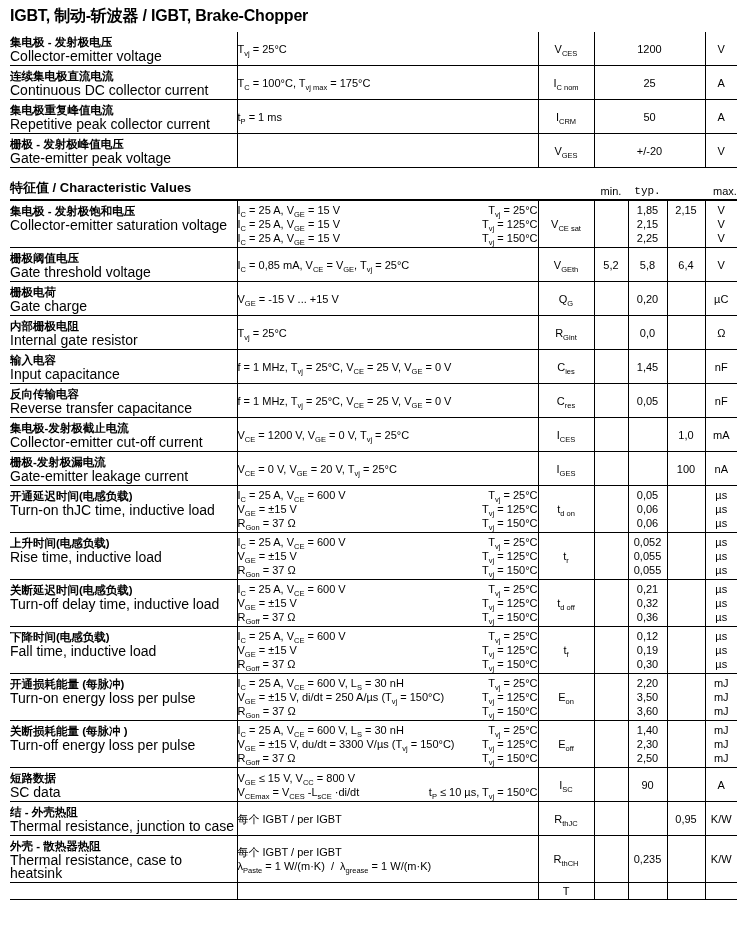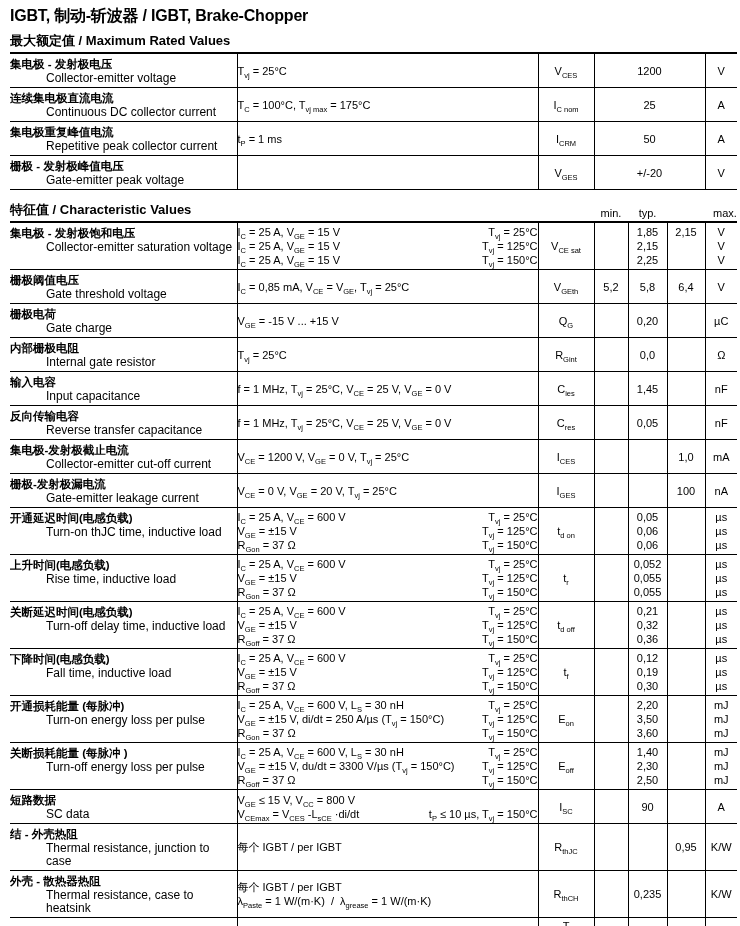--- a/index.html
+++ b/index.html
@@ -15,47 +15,44 @@
     width:727px; font-size:13px; font-weight:bold;
     border-bottom:2.5px solid #000; padding-bottom:2px;
     position:relative;
   }
   .char-head { margin-top:11px; }
   .col-lab {
     position:absolute; bottom:2px; font-size:11px; font-weight:normal;
     text-align:center; display:inline-block;
   }
   .col-lab.min { left:584px; width:34px; }
-  .col-lab.typ { left:618px; width:39px; }
+  .col-lab.typ { left:618px; width:39px;font-family:Liberation Mono, monospace; }
   .col-lab.max { left:696px; width:38px; }
   table.tbl { border-collapse:collapse; width:727px; table-layout:fixed; }
   table.tbl td {
     border-bottom:1px solid #000; vertical-align:middle;
     font-size:11px; padding:2px 0; overflow:hidden;
   }
   table.tbl td.p { vertical-align:top; padding:3px 2px 2px 0; }
   table.tbl td.bl { border-left:1px solid #000; }
   .zh { font-size:11.5px; font-weight:bold; line-height:15px; }
-  .en { font-size:12px; line-height:13px;margin-left:36px; }
+  .en { font-size:14px; line-height:13px; }
   td.cond { padding:2px 5px; }
   .cond-line { display:flex; justify-content:space-between; line-height:14px; }
   .cond-line span { white-space:pre; }
   .c { text-align:center; }
   .ln { line-height:14px; }
   sub { font-size:7.5px; line-height:0; }
 </style>
 </head>
 <body>
 
 <div class="sheet">
   <h1 class="title">IGBT, 制动-斩波器 / IGBT, Brake-Chopper</h1>
 
-  <div class="sec-head">
-    <span>最大额定值 / Maximum Rated Values</span>
-  </div>
 
   <table class="tbl">
     <colgroup>
       <col style="width:227px">
         <col style="width:301px">
         <col style="width:56px">
       <col style="width:111px">
         <col style="width:32px">
     </colgroup>
     <tbody id="rated-body">

